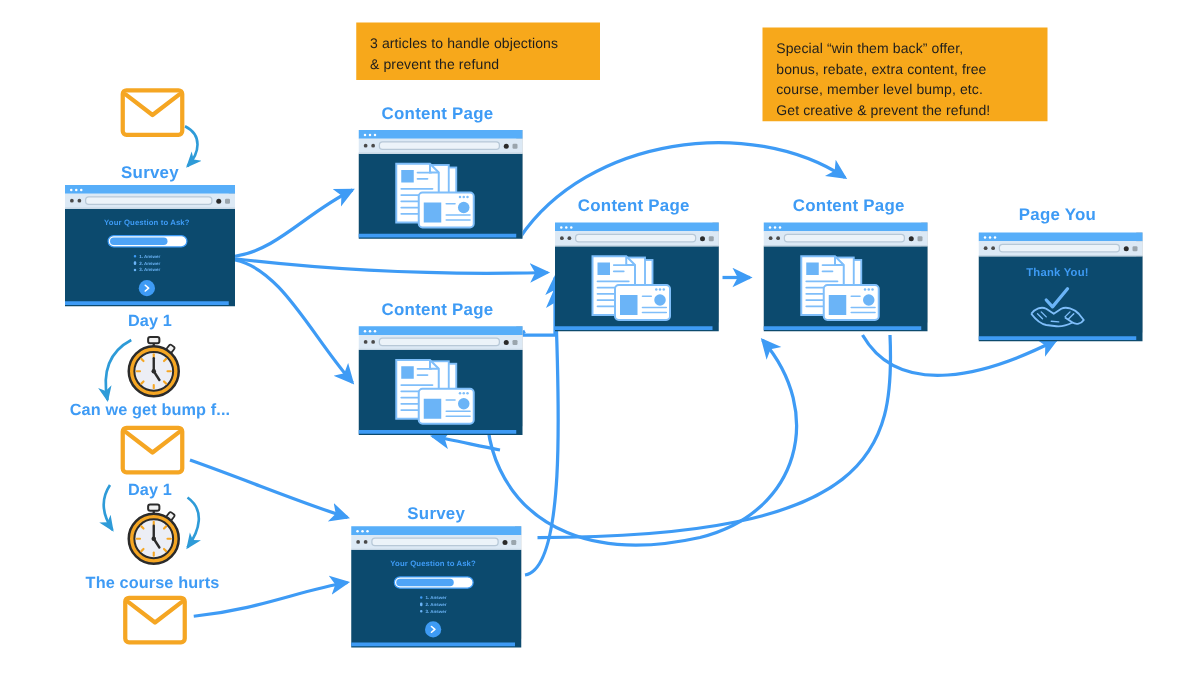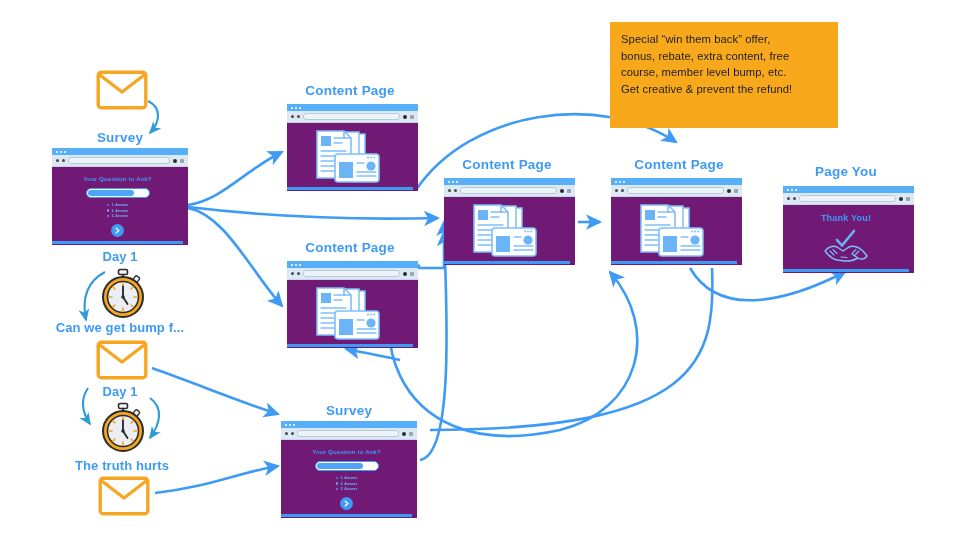--- a/index.html
+++ b/index.html
@@ -61,21 +61,21 @@
     border-bottom:1px solid #c6d6e4;
   }
   .win .urlbar .dot{width:3px;height:3px;border-radius:50%;background:#4a4a4a;flex:0 0 auto;}
   .win .urlbar .field{
     flex:1 1 auto;height:5px;border-radius:3px;background:#ecf3f9;border:1px solid #b7c8d7;
   }
   .win .urlbar .ico{width:4px;height:4px;border-radius:50%;background:#2b2b2b;flex:0 0 auto;}
   .win .urlbar .ico.sq{border-radius:1px;background:#9aa5ad;}
   .win .body{
     position:relative;z-index:1;
-    background:#701a75;
+    background:#0c4a6e;
     display:flex;flex-direction:column;align-items:center;justify-content:center;
     box-sizing:border-box;
   }
   .win .baseline{
     position:absolute;left:0;right:5px;bottom:0;height:3px;background:#3E9BF5;z-index:2;
   }
 
   
   .sv-q{color:#3E9BF5;font-weight:bold;font-size:6.2px;letter-spacing:.1px;margin-bottom:6px;}
   .sv-bar{
@@ -151,22 +151,24 @@
 
     <path d="M88,388 C80,400 82,412 90,424" fill="none" stroke="#2E9BD8" stroke-width="2.1" marker-end="url(#ahs)"></path>
 
     <path d="M150,398 C164,408 160,424 150,438" fill="none" stroke="#2E9BD8" stroke-width="2.1" marker-end="url(#ahs)"></path>
 
     <path d="M155,493 C210,487 240,472 278,466" fill="none" stroke="#3E9BF5" stroke-width="2.6" marker-end="url(#ah)"></path>
 
     <path d="M152,368 C200,385 240,402 278,414" fill="none" stroke="#3E9BF5" stroke-width="2.6" marker-end="url(#ah)"></path>
   </svg>
 
-
-  <div class="callout" style="left:610px;top:22px;width:228px;height:106px;">Special “win them back” offer,
+  <div class="callout" style="left:285px;top:18px;width:195px;height:46px;">3 articles to handle objections
+&amp; prevent the refund</div>
+
+  <div class="callout" style="left:610px;top:22px;width:228px;height:75px;">Special “win them back” offer,
 bonus, rebate, extra content, free
 course, member level bump, etc.
 Get creative &amp; prevent the refund!</div>
 
   <div class="env" style="left:96px;top:70px;">
     <svg width="52" height="40" viewBox="0 0 52 40">
       <rect x="2.2" y="2.2" width="47.6" height="35.6" rx="3" ry="3" fill="none" stroke="#F5A623" stroke-width="3.4"></rect>
       <path d="M4.5,5.5 L26,22 L47.5,5.5" fill="none" stroke="#F5A623" stroke-width="3.4" stroke-linecap="round" stroke-linejoin="round"></path>
     </svg>
   </div>
@@ -267,21 +269,21 @@
         <line x1="36.9" y1="19.1" x2="35.2" y2="20.8"></line>
         <line x1="36.9" y1="38.9" x2="35.2" y2="37.2"></line>
         <line x1="17.1" y1="38.9" x2="18.8" y2="37.2"></line>
         <line x1="17.1" y1="19.1" x2="18.8" y2="20.8"></line>
       </g>
       <line x1="27" y1="29" x2="27" y2="18.5" stroke="#2b2b2b" stroke-width="1.9" stroke-linecap="round"></line>
       <line x1="27" y1="29" x2="31.5" y2="36" stroke="#2b2b2b" stroke-width="1.9" stroke-linecap="round"></line>
       <circle cx="27" cy="29" r="1.8" fill="#2b2b2b"></circle>
     </svg>
   </div>
-  <div class="blabel" style="left:122px;top:458px;">The truth hurts</div>
+  <div class="blabel" style="left:122px;top:458px;">The course hurts</div>
 
   <div class="env" style="left:98px;top:476px;">
     <svg width="52" height="40" viewBox="0 0 52 40">
       <rect x="2.2" y="2.2" width="47.6" height="35.6" rx="3" ry="3" fill="none" stroke="#F5A623" stroke-width="3.4"></rect>
       <path d="M4.5,5.5 L26,22 L47.5,5.5" fill="none" stroke="#F5A623" stroke-width="3.4" stroke-linecap="round" stroke-linejoin="round"></path>
     </svg>
   </div>
 
   <div class="cap" style="left:350px;top:83px;">Content Page</div>
   <div class="win" style="left:287px;top:104px;width:131px;height:86px;">

